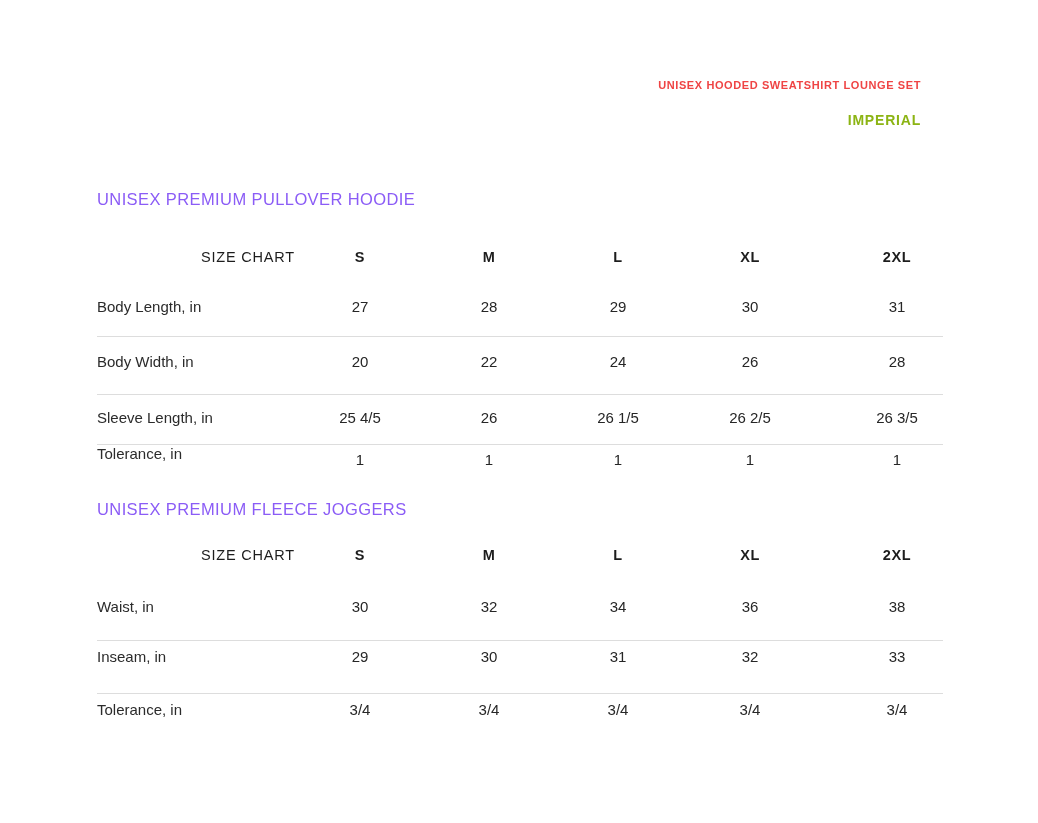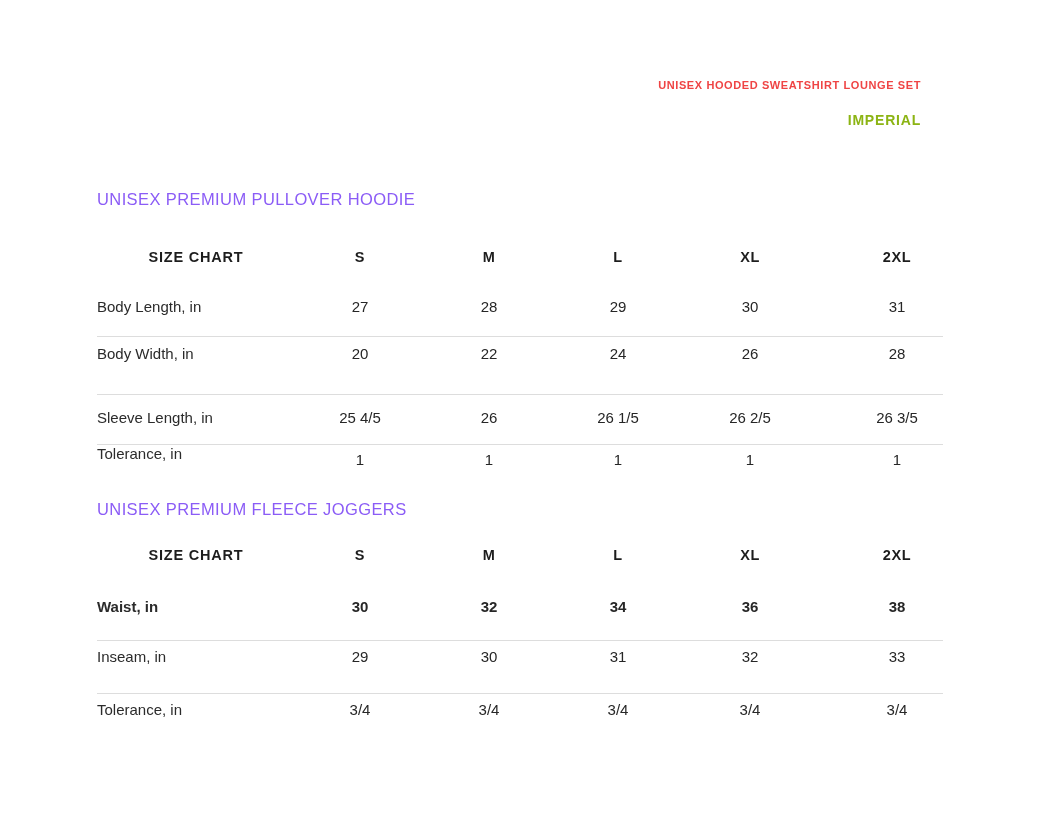--- a/index.html
+++ b/index.html
@@ -38,47 +38,47 @@
   }
   .section-hoodie  table.size-chart { margin-top: 24px; }
   .section-joggers table.size-chart { margin-top: 12px; }
 
   col.c-label { width: 198px; }
   col.c1 { width: 130px; } col.c2 { width: 128px; } col.c3 { width: 130px; }
   col.c4 { width: 134px; } col.c5 { width: 126px; }
 
   thead th { height: 50px; vertical-align: middle; }
   th.hdr-label {
-    text-align: center; font-size: 14.5px; font-weight: 700;
+    text-align: right; font-size: 14.5px; font-weight: 400;
     letter-spacing: 0.8px; color: #1d1d1d;
   }
   th.hdr-size {
     text-align: center; font-size: 14.5px; font-weight: 700;
     letter-spacing: 0.6px; color: #1d1d1d;
   }
   th:last-child, td:last-child { padding-left: 34px; }
   th.hdr-label, td.row-label { padding-left: 0; }
 
   tbody tr { vertical-align: top; }
   tbody tr + tr { border-top: 1px solid #dddddd; }
   td.row-label {
     text-align: left; font-size: 15px; color: #2b2b2b; line-height: 18px;
   }
   td.cell-val {
     text-align: center; font-size: 15px; color: #262626; line-height: 18px;
   }
 
   
   .t1 tbody tr.r1 { height: 54px; } .t1 tbody tr.r1 td { padding-top: 16px; }
-  .t1 tbody tr.r2 { height: 58px; } .t1 tbody tr.r2 td { padding-top: 8px; }
+  .t1 tbody tr.r2 { height: 58px; } .t1 tbody tr.r2 td { padding-top: 16px; }
   .t1 tbody tr.r3 { height: 50px; } .t1 tbody tr.r3 td { padding-top: 14px; }
   .t1 tbody tr.r4 { height: 44px; } .t1 tbody tr.r4 td { padding-top: 6px; }
   .t1 tbody tr.r4 td.row-label { padding-top: 0px; }
 
-  .t2 tbody tr.r1 { height: 60px; } .t2 tbody tr.r1 td { padding-top: 18px; font-weight: bold; }
+  .t2 tbody tr.r1 { height: 60px; } .t2 tbody tr.r1 td { padding-top: 18px; }
   .t2 tbody tr.r2 { height: 53px; } .t2 tbody tr.r2 td { padding-top: 7px; }
   .t2 tbody tr.r3 { height: 51px; } .t2 tbody tr.r3 td { padding-top: 6px; }
   .t2 tbody tr.r4 { height: 45px; } .t2 tbody tr.r4 td { padding-top: 7px; }
 </style>
 </head>
 <body>
 
 <div class="page">
 
   <div class="doc-header">

